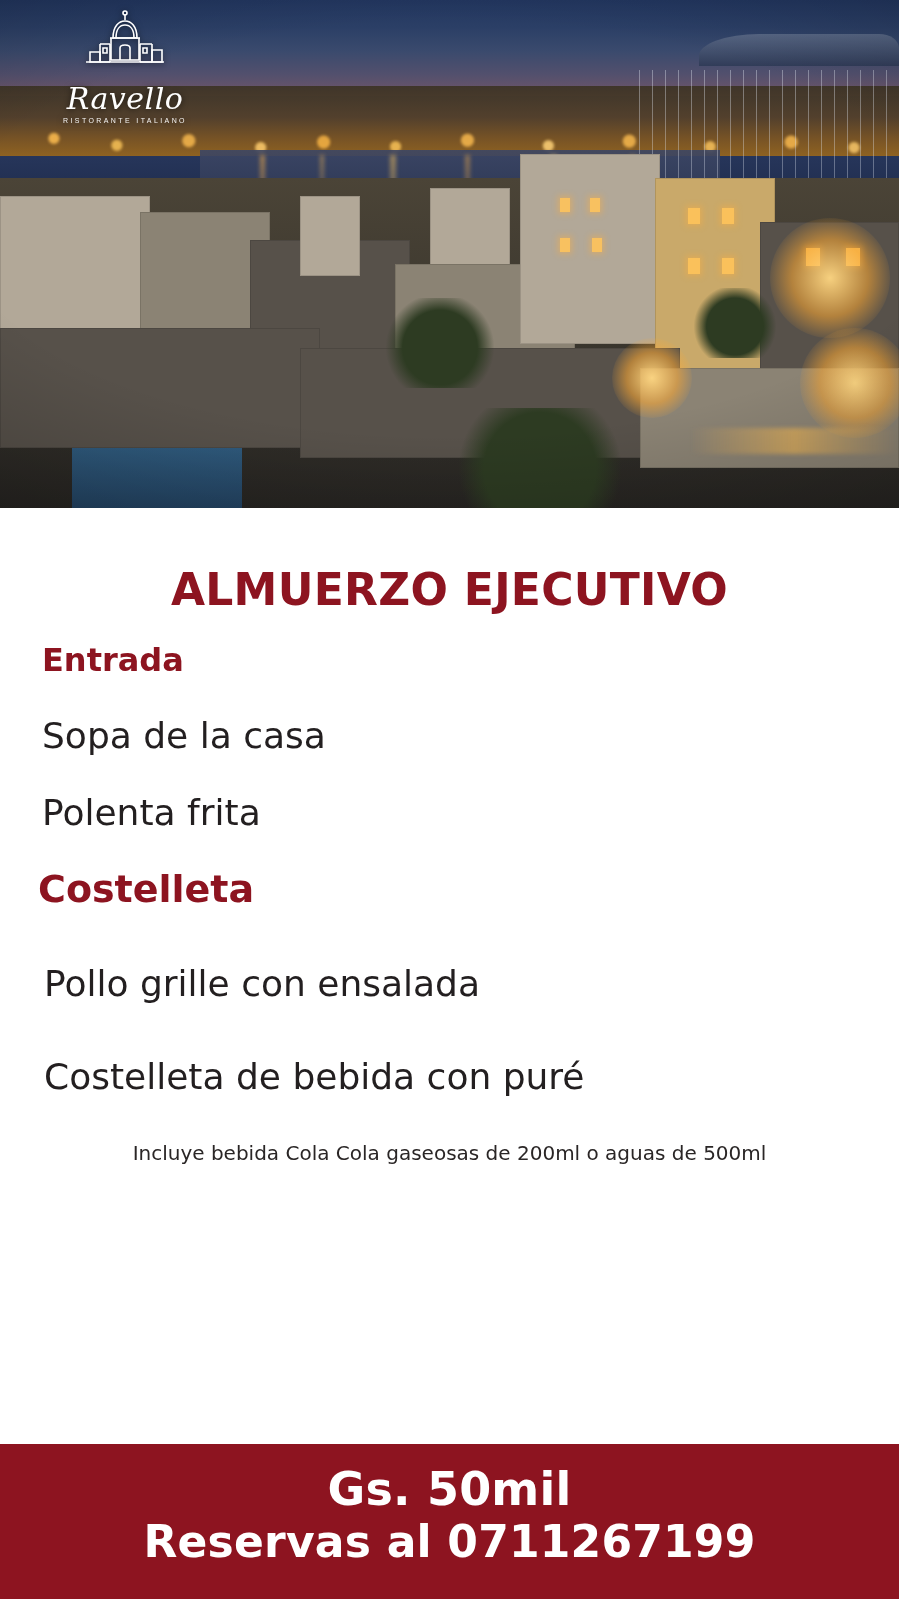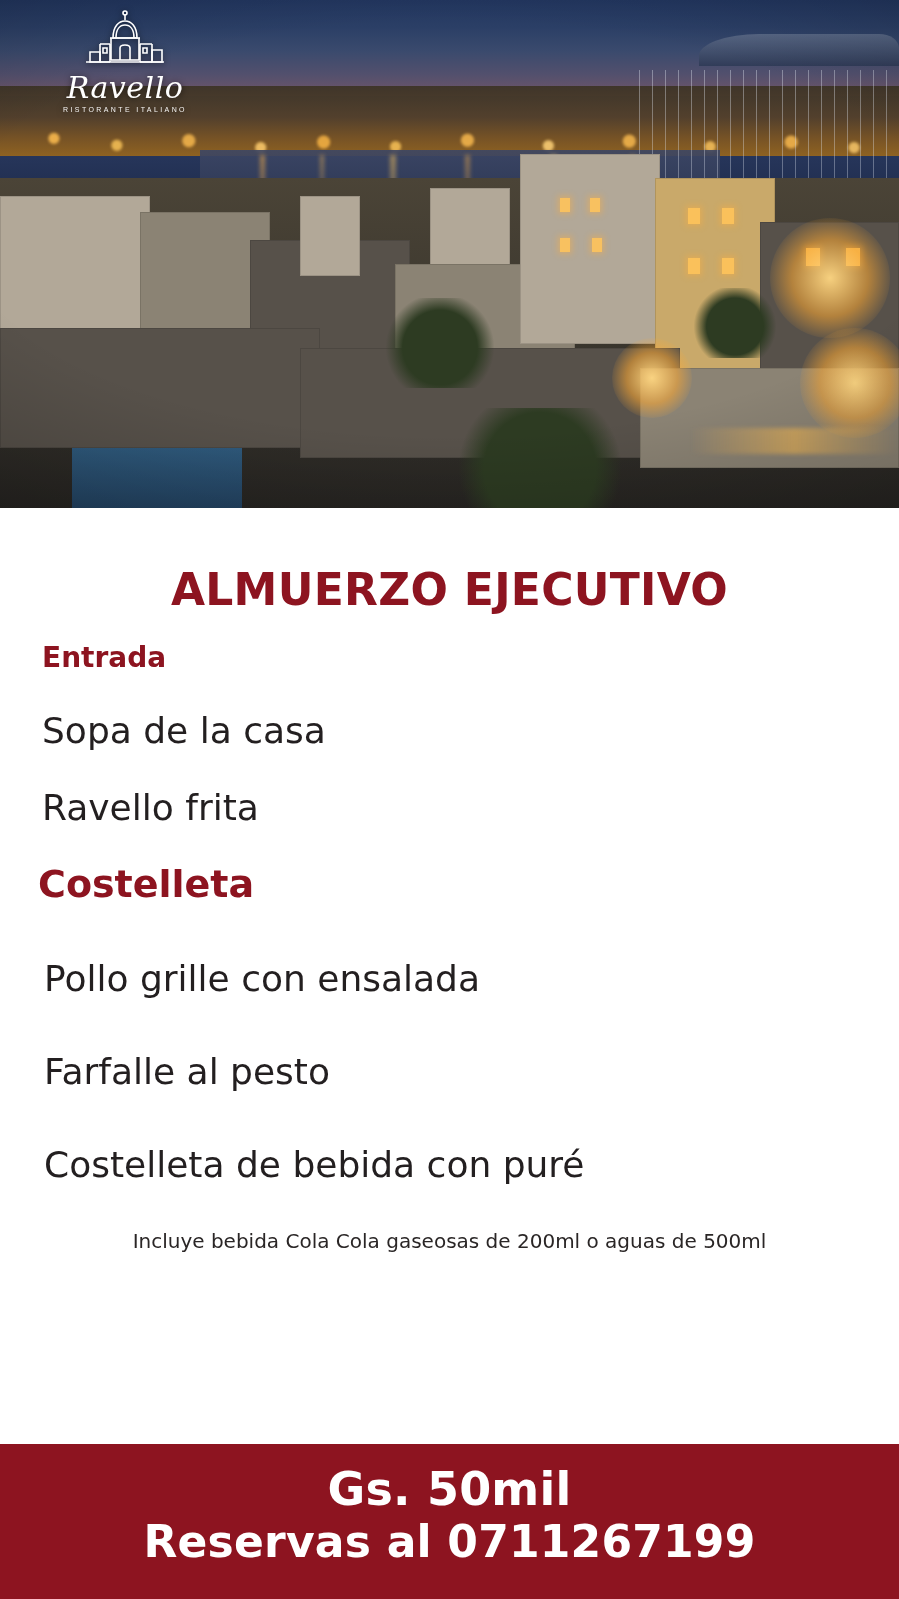--- a/index.html
+++ b/index.html
@@ -161,21 +161,21 @@
     text-align: center;
     filter: drop-shadow(0 1px 3px rgba(0,0,0,.6));
   }
   .logo .dome { display: block; margin: 0 auto; }
   .logo .brand {
     font-family: "DejaVu Serif", serif;
     font-style: italic;
     font-size: 30px;
     line-height: 30px;
     letter-spacing: .5px;
-    margin-top: 1px;
+    margin-top: 12px;
   }
   .logo .sub {
     font-family: "Liberation Sans", sans-serif;
     font-size: 7px;
     letter-spacing: 2.4px;
     margin-top: 3px;
     opacity: .95;
   }
 
   
@@ -190,21 +190,21 @@
     color: #8d1420;
     font-family: "DejaVu Sans", sans-serif;
     font-weight: bold;
     font-size: 44px;
     letter-spacing: .3px;
     margin-top: 56px;
   }
   .section-head {
     color: #8d1420;
     font-weight: bold;
-    font-size: 28px;
+    font-size: 32px;
     margin-top: 26px;
     padding-left: 8px;
   }
   .section-head.principales {
     font-size: 38px;
     margin-top: 34px;
     padding-left: 4px;
   }
   .item {
     color: #231f20;
@@ -323,27 +323,26 @@
       <div class="sub">RISTORANTE ITALIANO</div>
     </div>
   </div>
 
   <div class="menu">
     <div class="menu-title">ALMUERZO EJECUTIVO</div>
 
     <div class="group-entrada">
       <div class="section-head">Entrada</div>
       <div class="item">Sopa de la casa</div>
-      <div class="item">Ravello frita</div>
+      <div class="item">Polenta frita</div>
     </div>
 
     <div class="group-principales">
       <div class="section-head principales">Costelleta</div>
       <div class="item">Pollo grille con ensalada</div>
-      <div class="item">Farfalle al pesto</div>
       <div class="item">Costelleta de bebida con puré</div>
     </div>
 
     <div class="note">Incluye bebida Cola Cola gaseosas de 200ml o aguas de 500ml</div>
   </div>
 
   <div class="footer">
     <div class="price">Gs. 50mil</div>
     <div class="phone">Reservas al 0711267199</div>
   </div>

